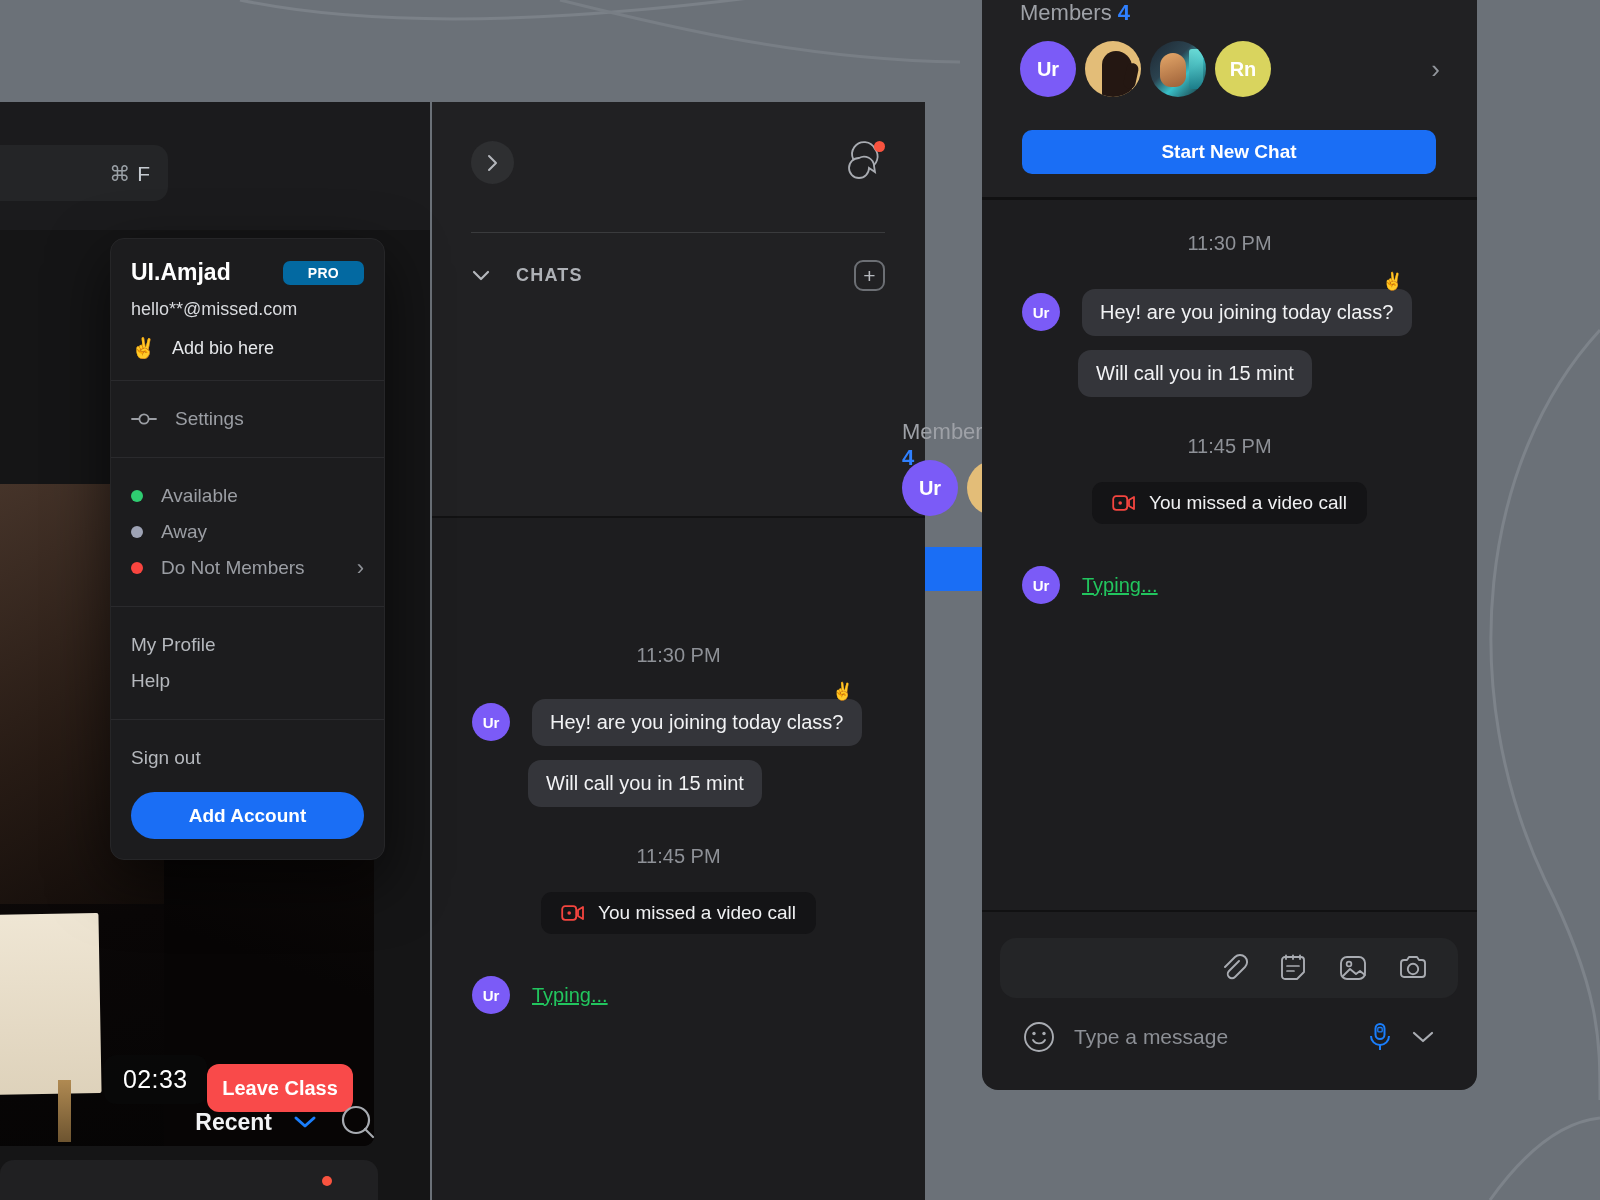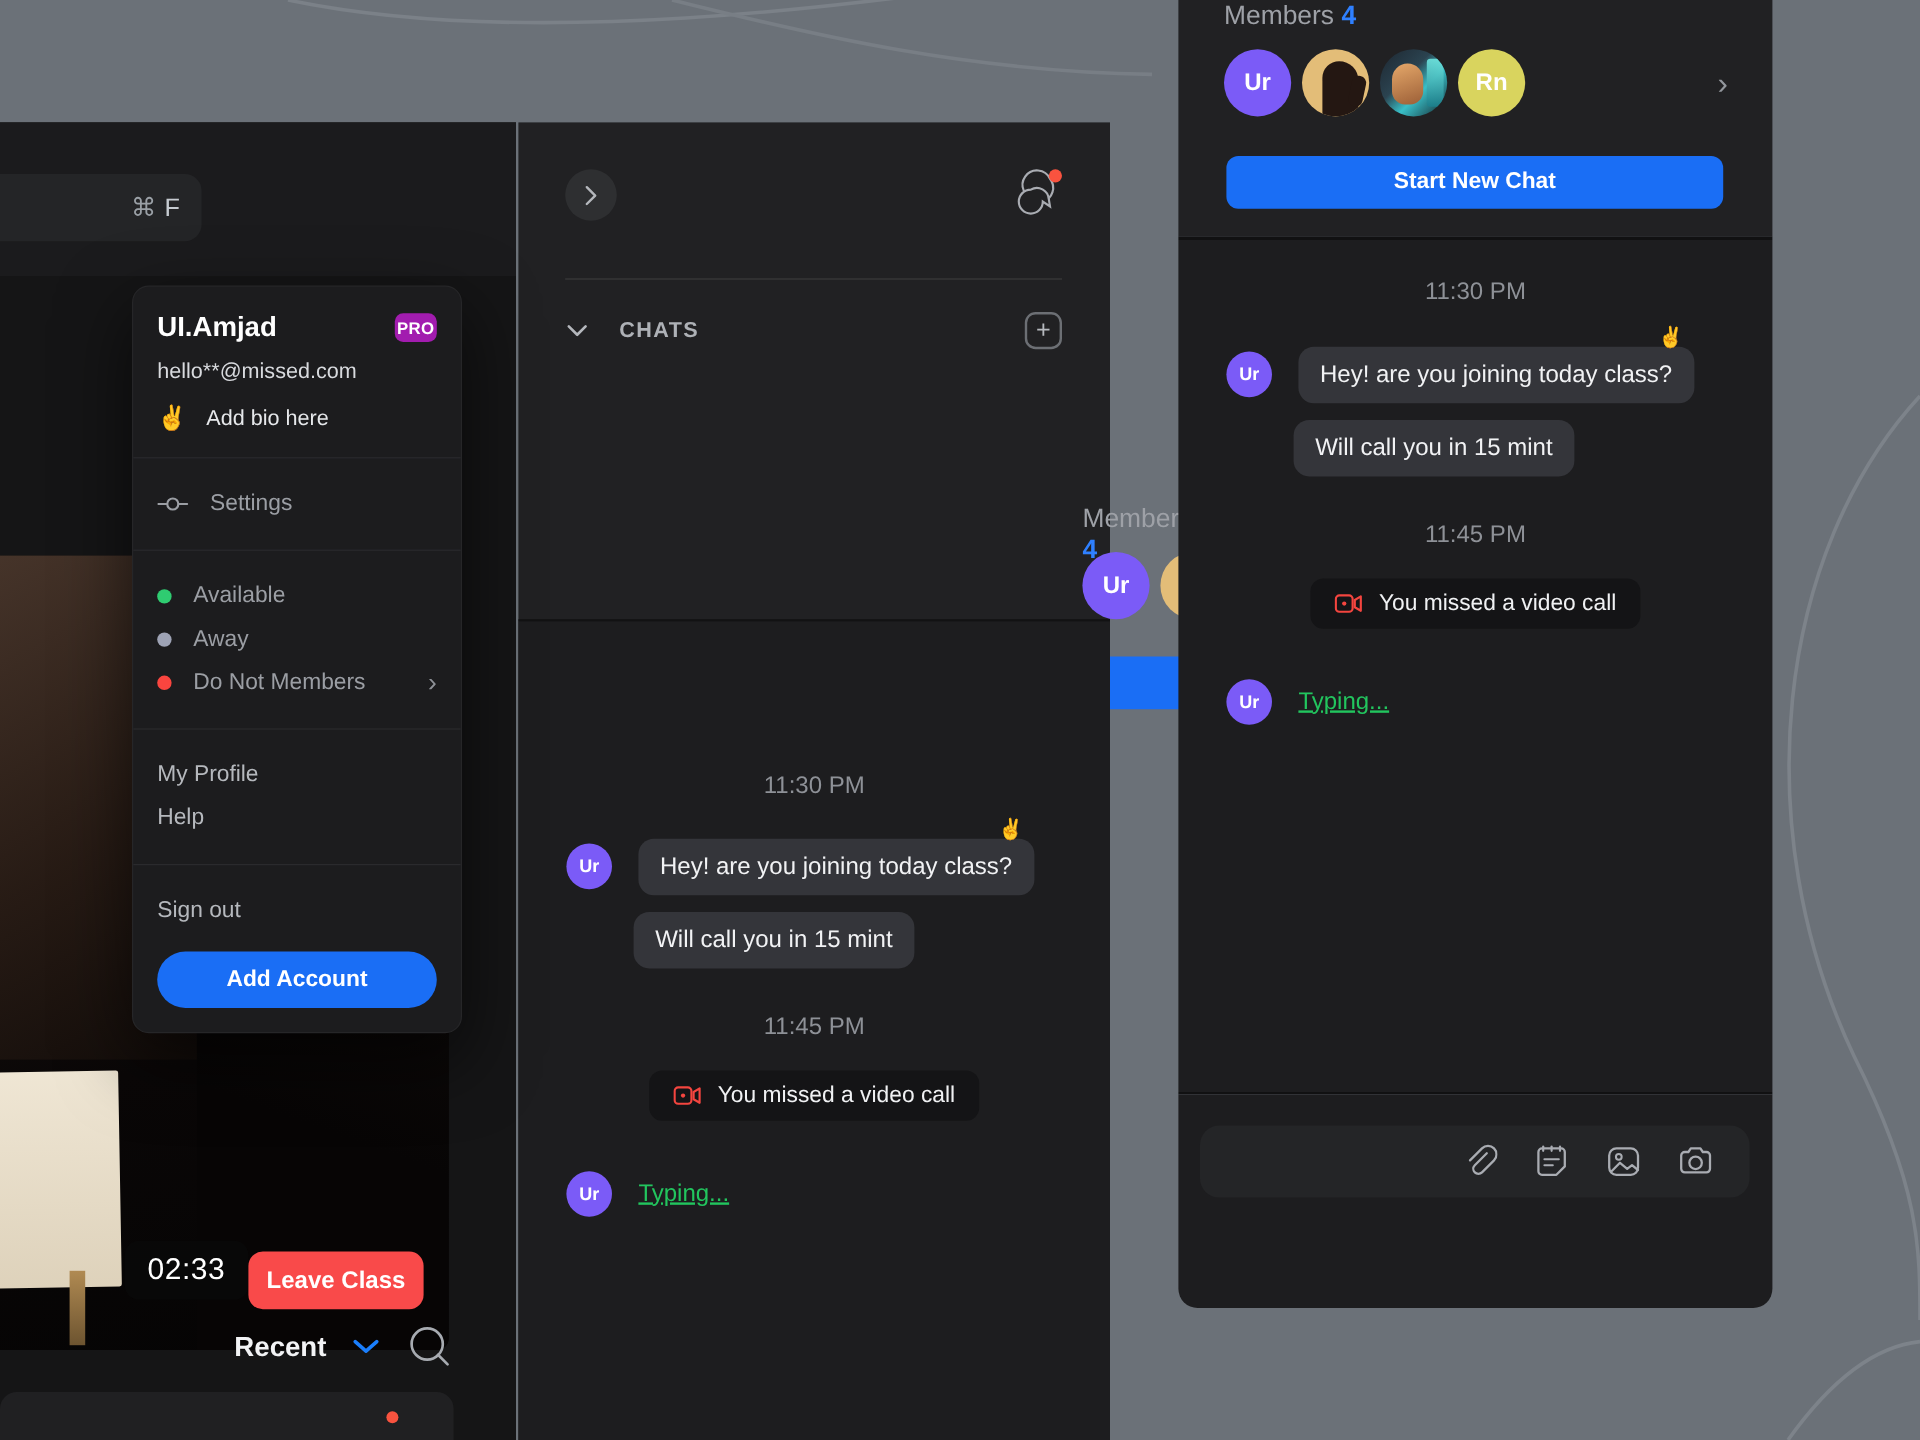--- a/index.html
+++ b/index.html
@@ -53,21 +53,21 @@
     background:linear-gradient(180deg,#b51616 0%, #6c0d0d 70%); z-index:-1;
   }
   .mask-body {
     position:absolute; left:50%; bottom:-2px; transform:translateX(-50%);
     width:52px; height:18px; border-radius:14px 14px 0 0;
     background:linear-gradient(180deg,#a81515,#4d0909); z-index:-2;
   }
 
   
   #video-tile {
-    position:absolute; left:0; top:361px; width:374px; height:662px;
+    position:absolute; left:0; top:382px; width:374px; height:662px;
     background:linear-gradient(170deg,#2c211b 0%, #1a120e 28%, #0a0707 62%, #050404 100%);
     border-radius:0 10px 10px 0; overflow:hidden;padding-left:29px;
   }
   .vt-wall { position:absolute; left:0; top:0; width:190px; height:420px;
     background:linear-gradient(150deg,#4a372c 0%, #2a1d16 55%, #120c09 100%); opacity:.85; }
   .vt-canvas { position:absolute; left:-10px; bottom:52px; width:110px; height:180px;
     background:linear-gradient(180deg,#efe6d4,#ded2bb); border-radius:2px; transform:rotate(-1deg); }
   .vt-leg { position:absolute; left:58px; bottom:4px; width:13px; height:62px;
     background:linear-gradient(180deg,#b08a52,#6d5430); }
   .vt-dark { position:absolute; right:0; top:0; width:210px; height:100%;
@@ -100,22 +100,22 @@
     position:absolute; left:110px; top:216px; width:275px;
     background:#1c1c1e; border-radius:14px; z-index:9;
     box-shadow:0 22px 60px rgba(0,0,0,.6);
     border:1px solid #262628; overflow:hidden;margin-top:22px;
   }
   .am-sec { padding:20px 20px; border-bottom:1px solid #2a2a2d; }
   .am-sec:last-child { border-bottom:none; }
   .am-head-row { display:flex; align-items:center; justify-content:space-between; }
   #account-name { font-size:23px; font-weight:700; color:#fff; }
   #pro-badge {
-    background:#a21caf; color:#fff; font-size:14px; font-weight:700;
-    padding:4px 2px; border-radius:7px; letter-spacing:.3px;
+    background:#0369a1; color:#fff; font-size:14px; font-weight:700;
+    padding:4px 25px; border-radius:7px; letter-spacing:.3px;
   }
   #account-email { font-size:18px; color:#d8dade; margin-top:13px; }
   #account-bio { display:flex; align-items:center; gap:16px; margin-top:16px; }
   #account-bio .emoji { font-size:20px; }
   #account-bio .txt { font-size:18px; color:#e6e8eb; }
   .am-row { display:flex; align-items:center; gap:18px; padding:7px 0; cursor:pointer; }
   .am-row .label { font-size:19px; color:#9b9ea4; }
   .am-row.plain .label { color:#b5b8bd; }
   .status-dot { width:12px; height:12px; border-radius:50%; flex:0 0 auto; }
   .am-row .chev { margin-left:auto; color:#8e9197; font-size:22px; line-height:1; }
@@ -514,14 +514,32 @@
         <rect x="3" y="4" width="24" height="22" rx="6" stroke="#a9acb2" stroke-width="1.9" fill="none"></rect>
         <circle cx="11" cy="11" r="2.4" stroke="#a9acb2" stroke-width="1.7" fill="none"></circle>
         <path d="M5 23 L12 16 L18 21 L22 18 L27 22" stroke="#a9acb2" stroke-width="1.9" fill="none" stroke-linecap="round" stroke-linejoin="round"></path>
       </svg>
       <svg width="30" height="30" viewBox="0 0 30 30">
         <path d="M3 10 a3 3 0 0 1 3 -3 h3 l2 -3 h8 l2 3 h3 a3 3 0 0 1 3 3 v11 a3 3 0 0 1 -3 3 h-18 a3 3 0 0 1 -3 -3 z" stroke="#a9acb2" stroke-width="1.9" fill="none" stroke-linejoin="round"></path>
         <circle cx="15" cy="16" r="5.2" stroke="#a9acb2" stroke-width="1.9" fill="none"></circle>
       </svg>
     </div>
 
+    <div id="compose-bar">
+      <svg width="34" height="34" viewBox="0 0 34 34">
+        <circle cx="17" cy="17" r="14" stroke="#a9acb2" stroke-width="1.9" fill="none"></circle>
+        <circle cx="12" cy="13.5" r="1.7" fill="#a9acb2"></circle>
+        <circle cx="22" cy="13.5" r="1.7" fill="#a9acb2"></circle>
+        <path d="M11 20 a7 7 0 0 0 12 0" stroke="#a9acb2" stroke-width="1.9" fill="none" stroke-linecap="round"></path>
+      </svg>
+      <span id="compose-placeholder">Type a message</span>
+      <svg width="24" height="30" viewBox="0 0 24 30">
+        <rect x="7.5" y="2" width="9" height="15" rx="4.5" stroke="#1a7efb" stroke-width="2" fill="none"></rect>
+        <rect x="9.8" y="5.5" width="4.4" height="4.4" rx="1" stroke="#1a7efb" stroke-width="1.3" fill="none"></rect>
+        <path d="M3 14 a9 9 0 0 0 18 0" stroke="#1a7efb" stroke-width="2" fill="none"></path>
+        <line x1="12" y1="23" x2="12" y2="28" stroke="#1a7efb" stroke-width="2"></line>
+      </svg>
+      <svg width="26" height="16" viewBox="0 0 26 16">
+        <path d="M4 4 L13 12 L22 4" stroke="#a9acb2" stroke-width="2.2" fill="none" stroke-linecap="round" stroke-linejoin="round"></path>
+      </svg>
+    </div>
   </div>
 </div>
 
 </body></html>

